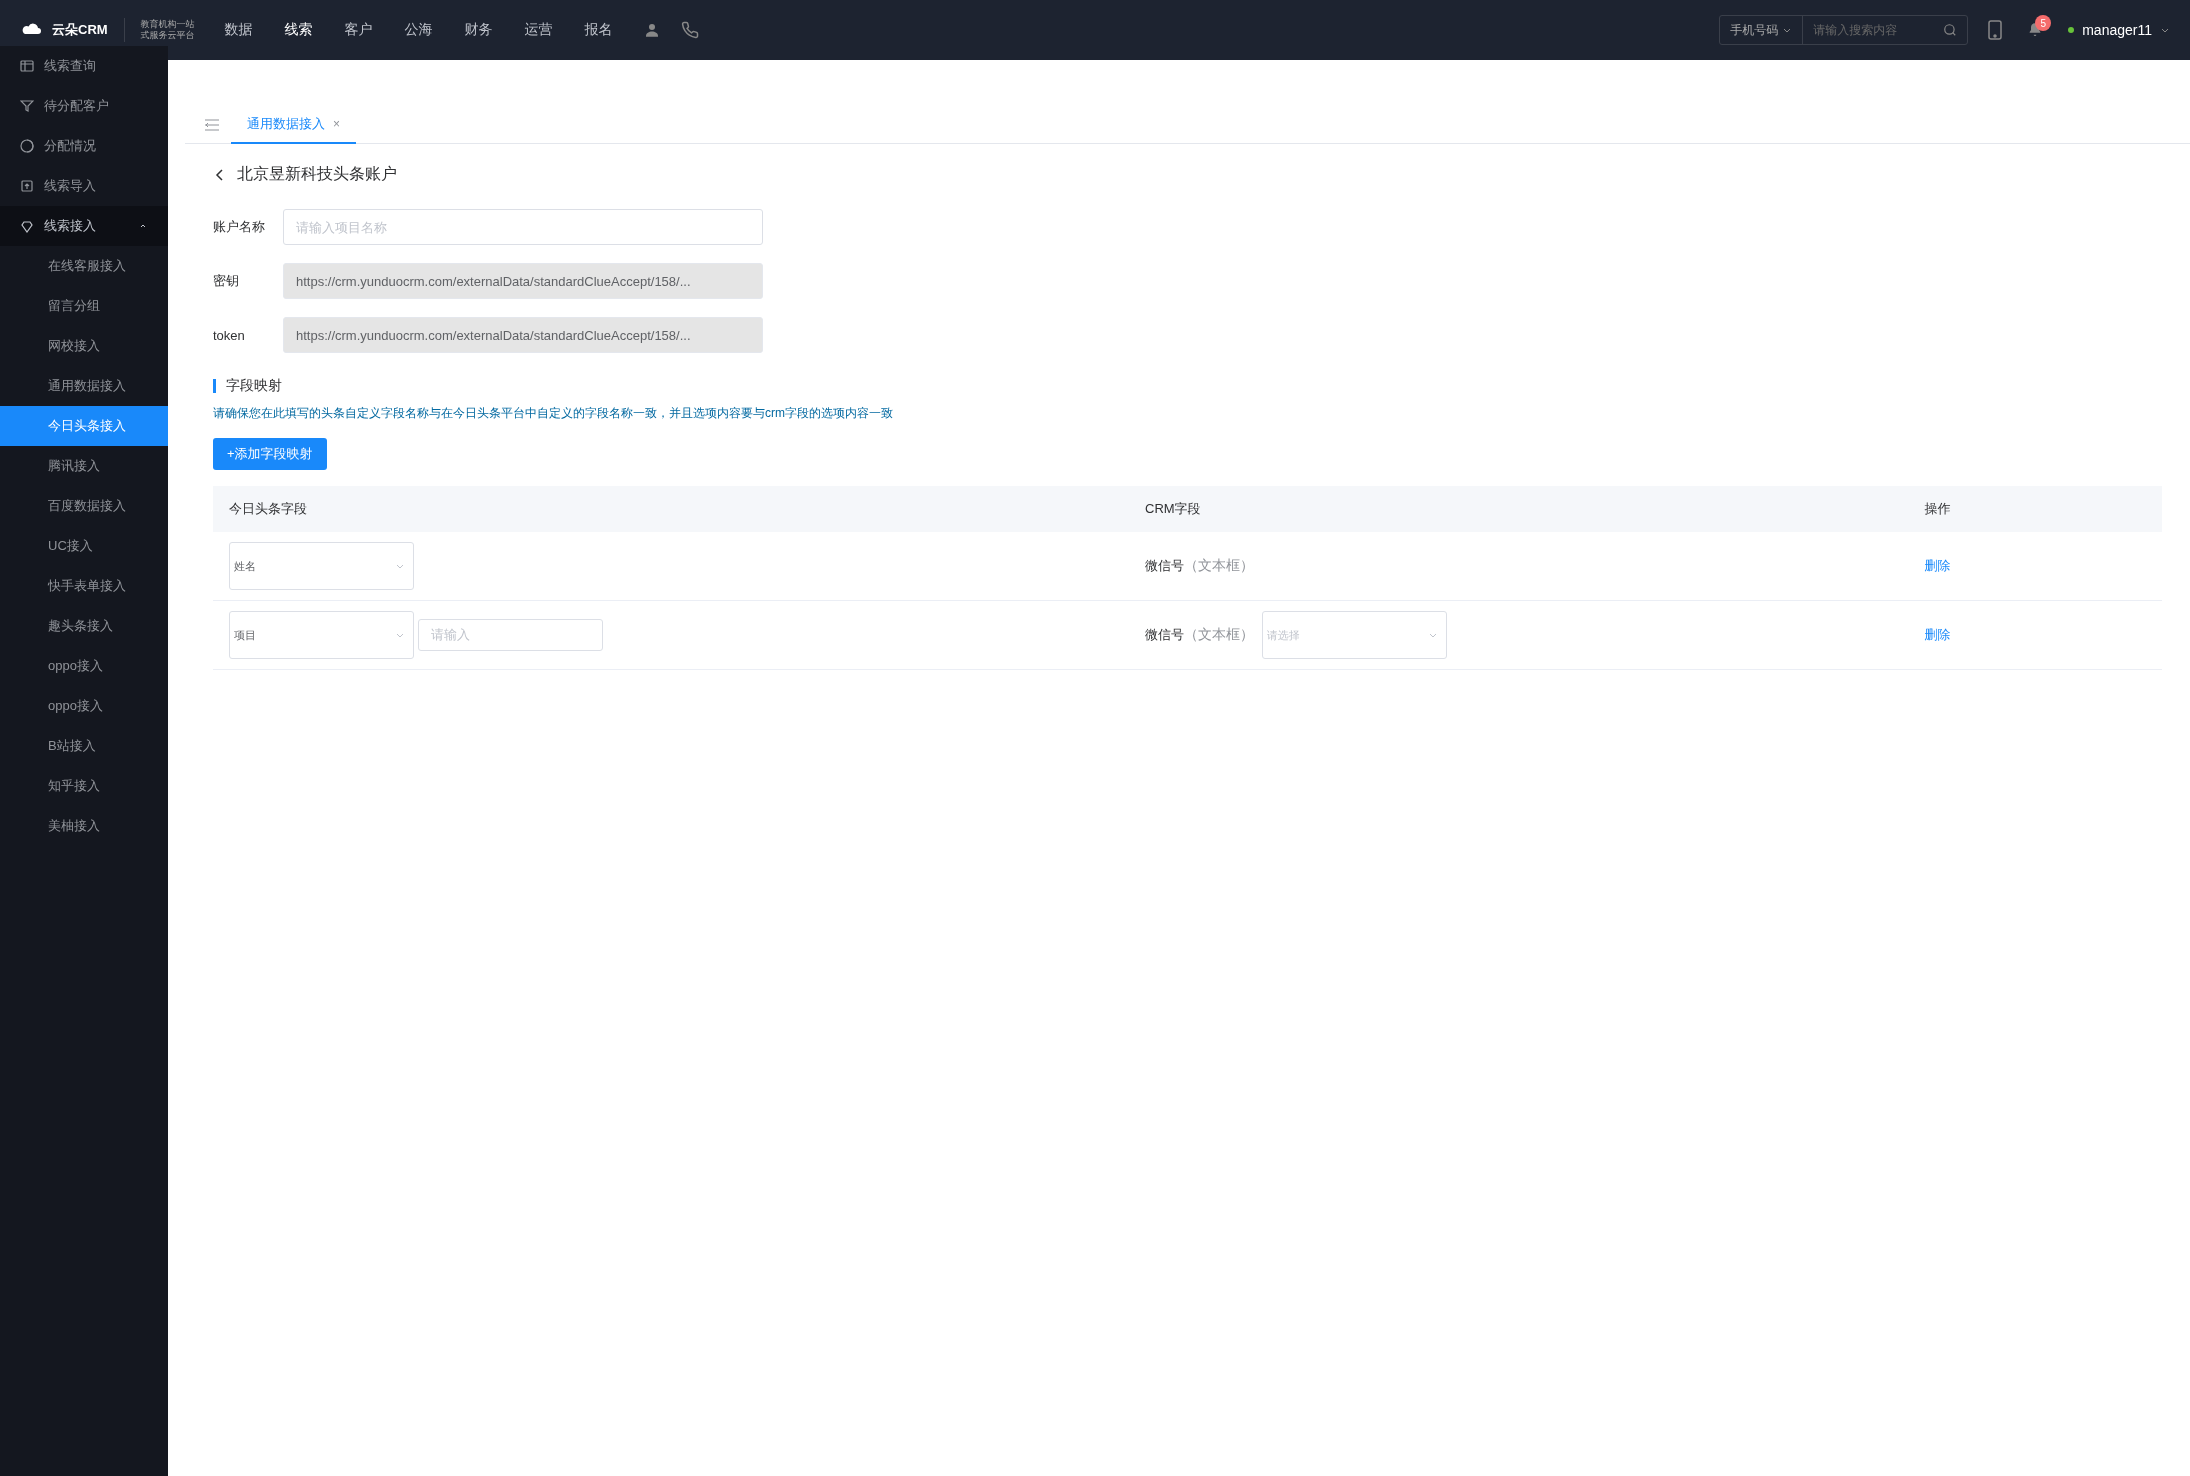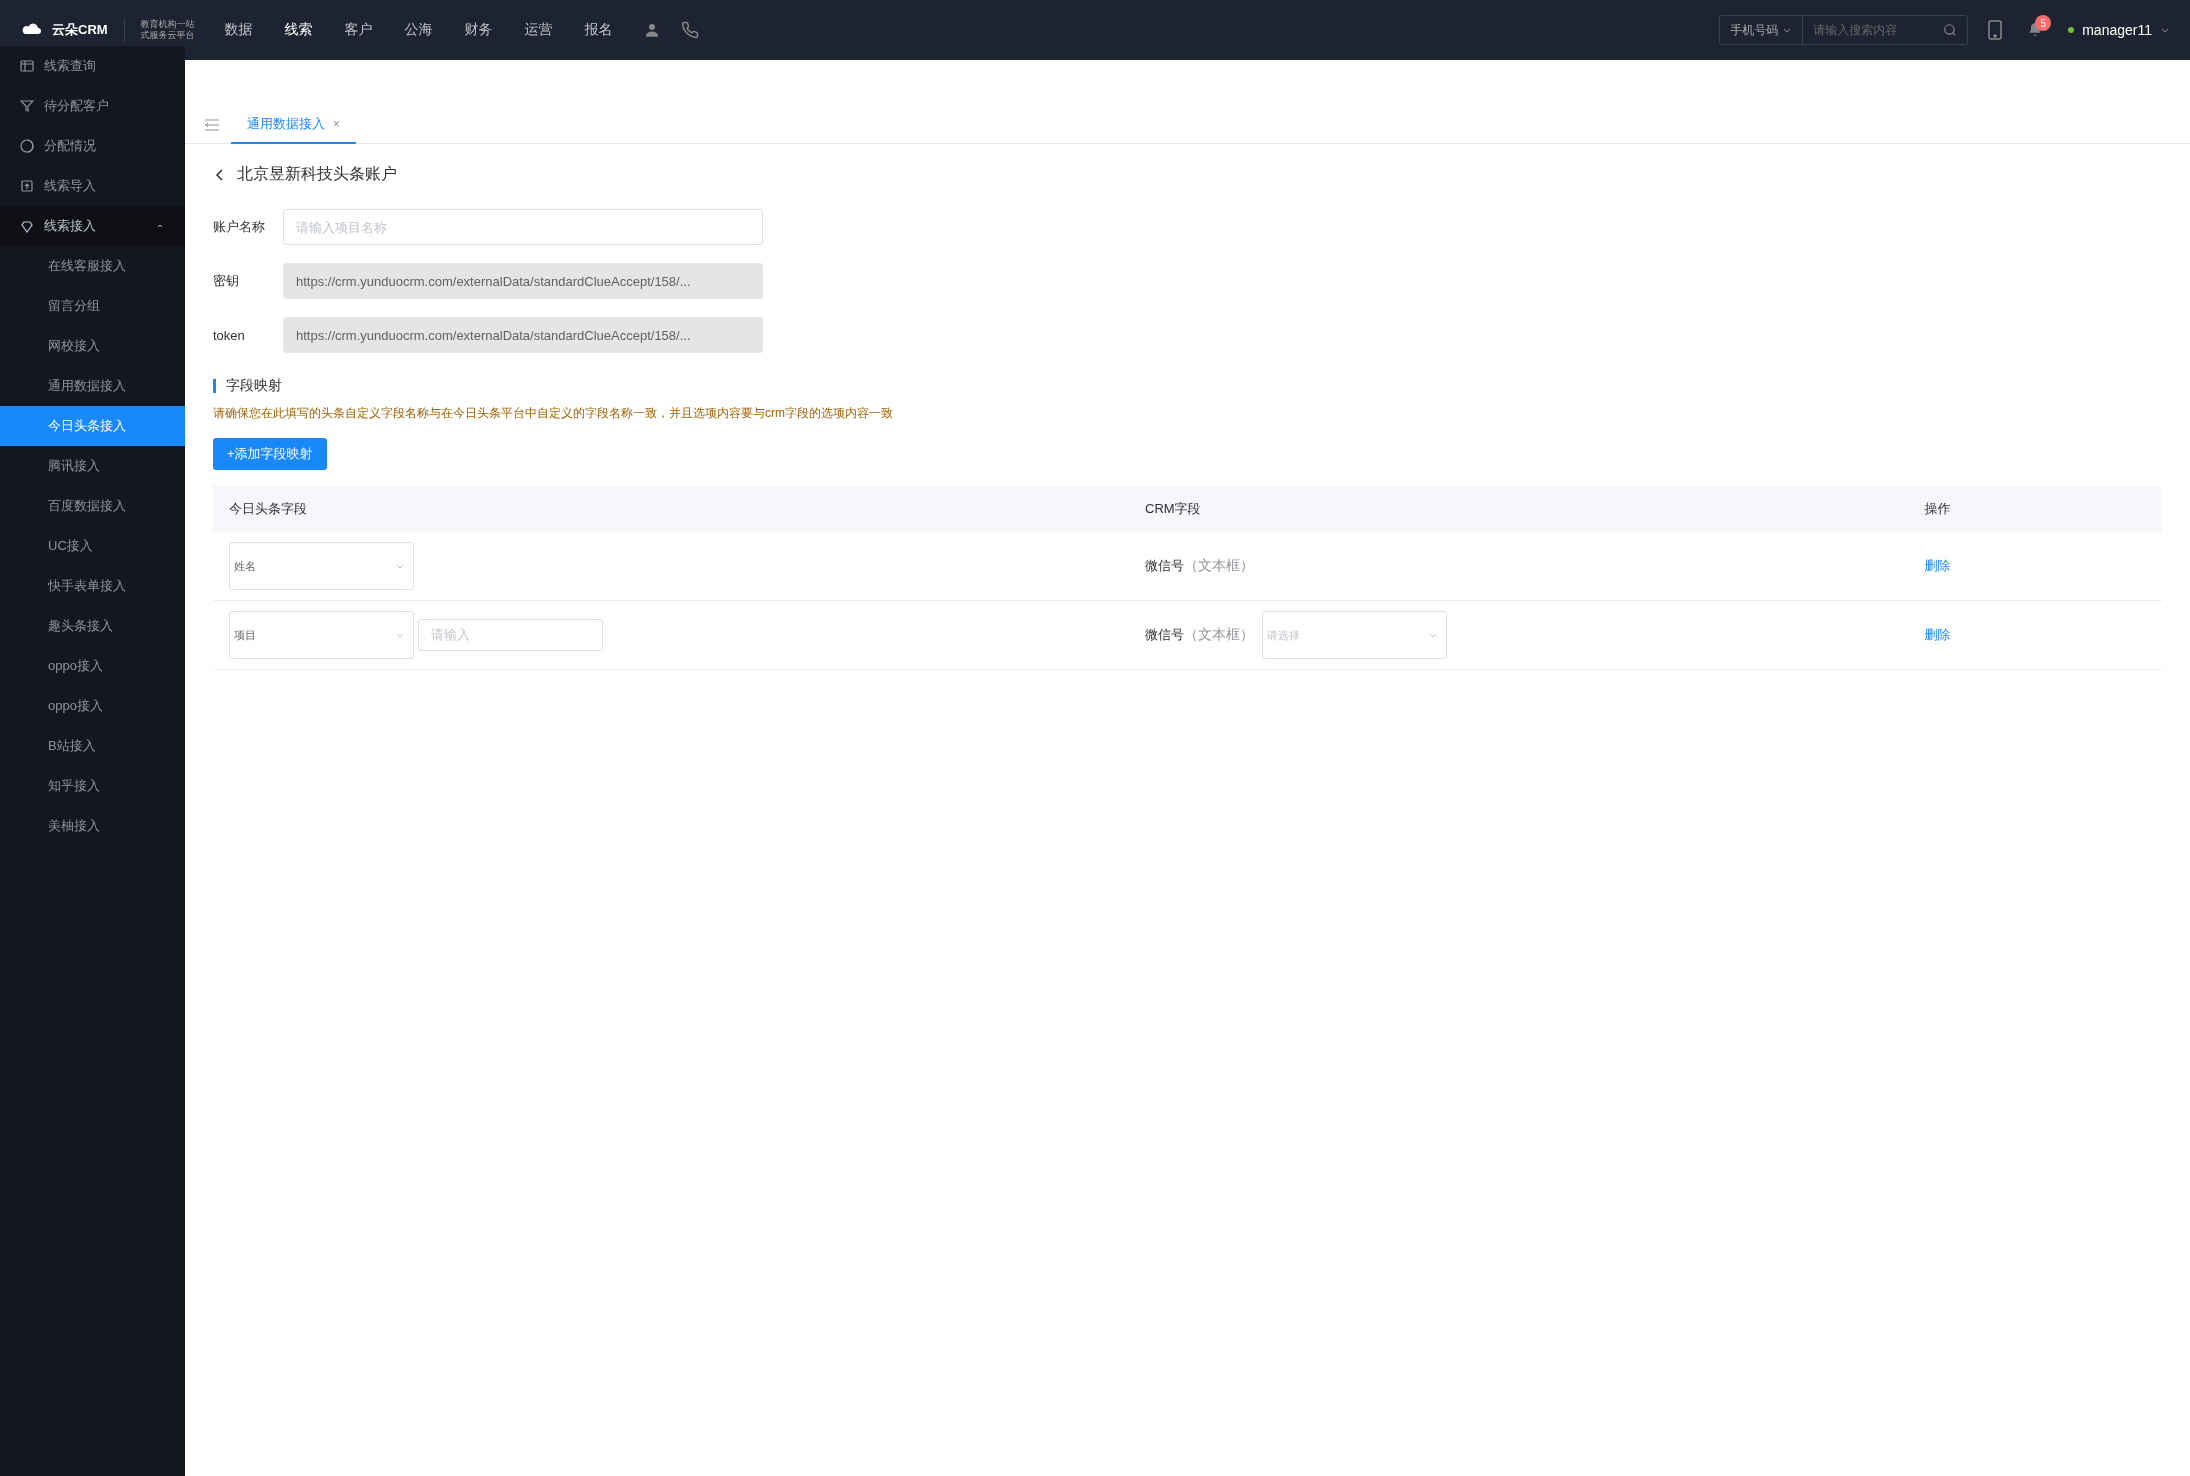--- a/index.html
+++ b/index.html
@@ -22,21 +22,21 @@
     .search-input { background: transparent; border: none; padding: 0 10px; color: #fff; width: 130px; font-size: 12px; outline: none; }
     .search-input::placeholder { color: #666; }
     .search-btn { padding: 0 10px; color: #888; cursor: pointer; display: flex; align-items: center; }
     .header-right { display: flex; align-items: center; gap: 25px; margin-left: 20px; }
     .notif-wrap { position: relative; }
     .notif-badge { position: absolute; top: -6px; right: -8px; background: #f56c6c; color: #fff; font-size: 10px; width: 16px; height: 16px; border-radius: 50%; display: flex; align-items: center; justify-content: center; }
     .user-menu { display: flex; align-items: center; gap: 8px; color: #fff; cursor: pointer; }
     .user-status { width: 6px; height: 6px; background: #67c23a; border-radius: 50%; }
     
     
-    .sidebar { position: fixed; left: 0; top: 46px; bottom: 0; width: 185px; background: #14171f; overflow-y: auto; }
+    .sidebar { position: fixed; left: 0; top: 46px; bottom: 0; width: 168px; background: #14171f; overflow-y: auto; }
     .sidebar-item { height: 40px; display: flex; align-items: center; padding: 0 20px; color: #909399; cursor: pointer; gap: 10px; font-size: 13px; }
     .sidebar-item.expanded { background: #0d0f15; color: #c0c4cc; }
     .sidebar-chevron { margin-left: auto; }
     .sidebar-subitem { height: 40px; display: flex; align-items: center; padding: 0 28px 0 48px; color: #909399; cursor: pointer; font-size: 13px; }
     .sidebar-subitem.active { background: #1989fa; color: #fff; }
     
     
     .main { margin-left: 185px; margin-top: 46px; min-height: calc(100vh - 46px); display: flex; flex-direction: column; }
     .tabs-bar { height: 38px; background: #fff; border-bottom: 1px solid #e4e7ed; display: flex; align-items: center; padding-left: 8px; }
     .tabs-collapse { padding: 0 12px; color: #909399; cursor: pointer; }
@@ -50,21 +50,21 @@
     
     .form-row { display: flex; align-items: center; margin-bottom: 18px; }
     .form-label { width: 70px; color: #303133; font-size: 13px; }
     .form-input { width: 480px; height: 36px; padding: 0 12px; border: 1px solid #dcdfe6; border-radius: 3px; font-size: 13px; outline: none; }
     .form-input::placeholder { color: #c0c4cc; }
     .form-input[readonly] { background: #e5e5e5; color: #606266; border-color: #e4e7ed; }
     
     .section-header { display: flex; align-items: center; gap: 10px; margin: 24px 0 10px 0; }
     .section-bar { width: 3px; height: 14px; background: #1989fa; }
     .section-title { font-size: 14px; font-weight: 500; color: #303133; }
-    .section-desc { color: #a16207; font-size: 12px; margin-bottom: 16px; }
+    .section-desc { color: #0369a1; font-size: 12px; margin-bottom: 16px; }
     
     .add-btn { background: #1989fa; color: #fff; border: none; height: 32px; padding: 0 14px; border-radius: 3px; cursor: pointer; font-size: 13px; margin-bottom: 16px; }
     
     .table { width: 100%; border-collapse: collapse; }
     .table thead tr { background: #f5f7fa; }
     .table th { text-align: left; padding: 14px 16px; font-weight: 500; color: #303133; font-size: 13px; }
     .table th:last-child { text-align: left; }
     .table td { padding: 10px 16px; border-bottom: 1px solid #ebeef5; vertical-align: middle; }
     
     .select-wrap { position: relative; display: inline-block; }

